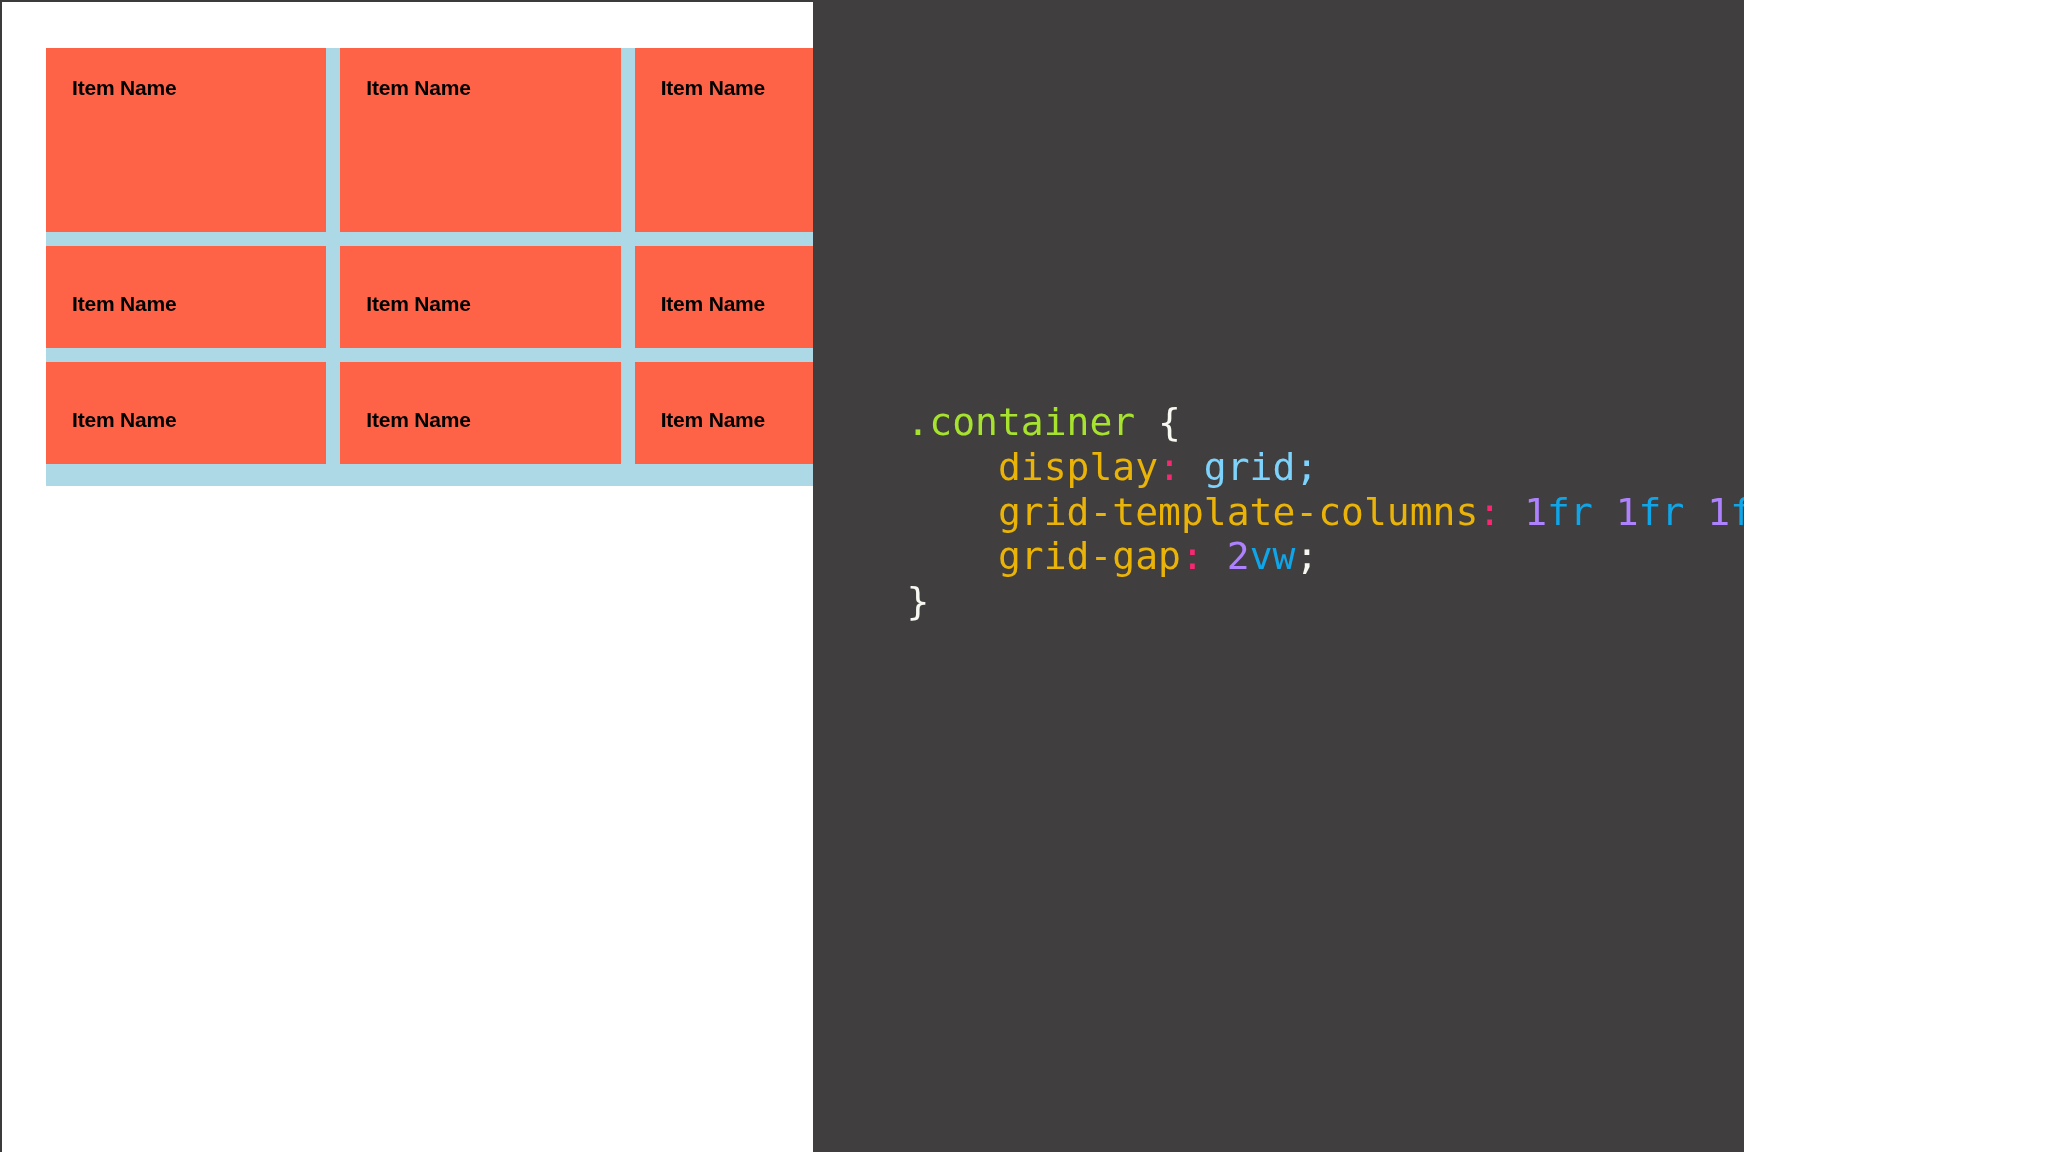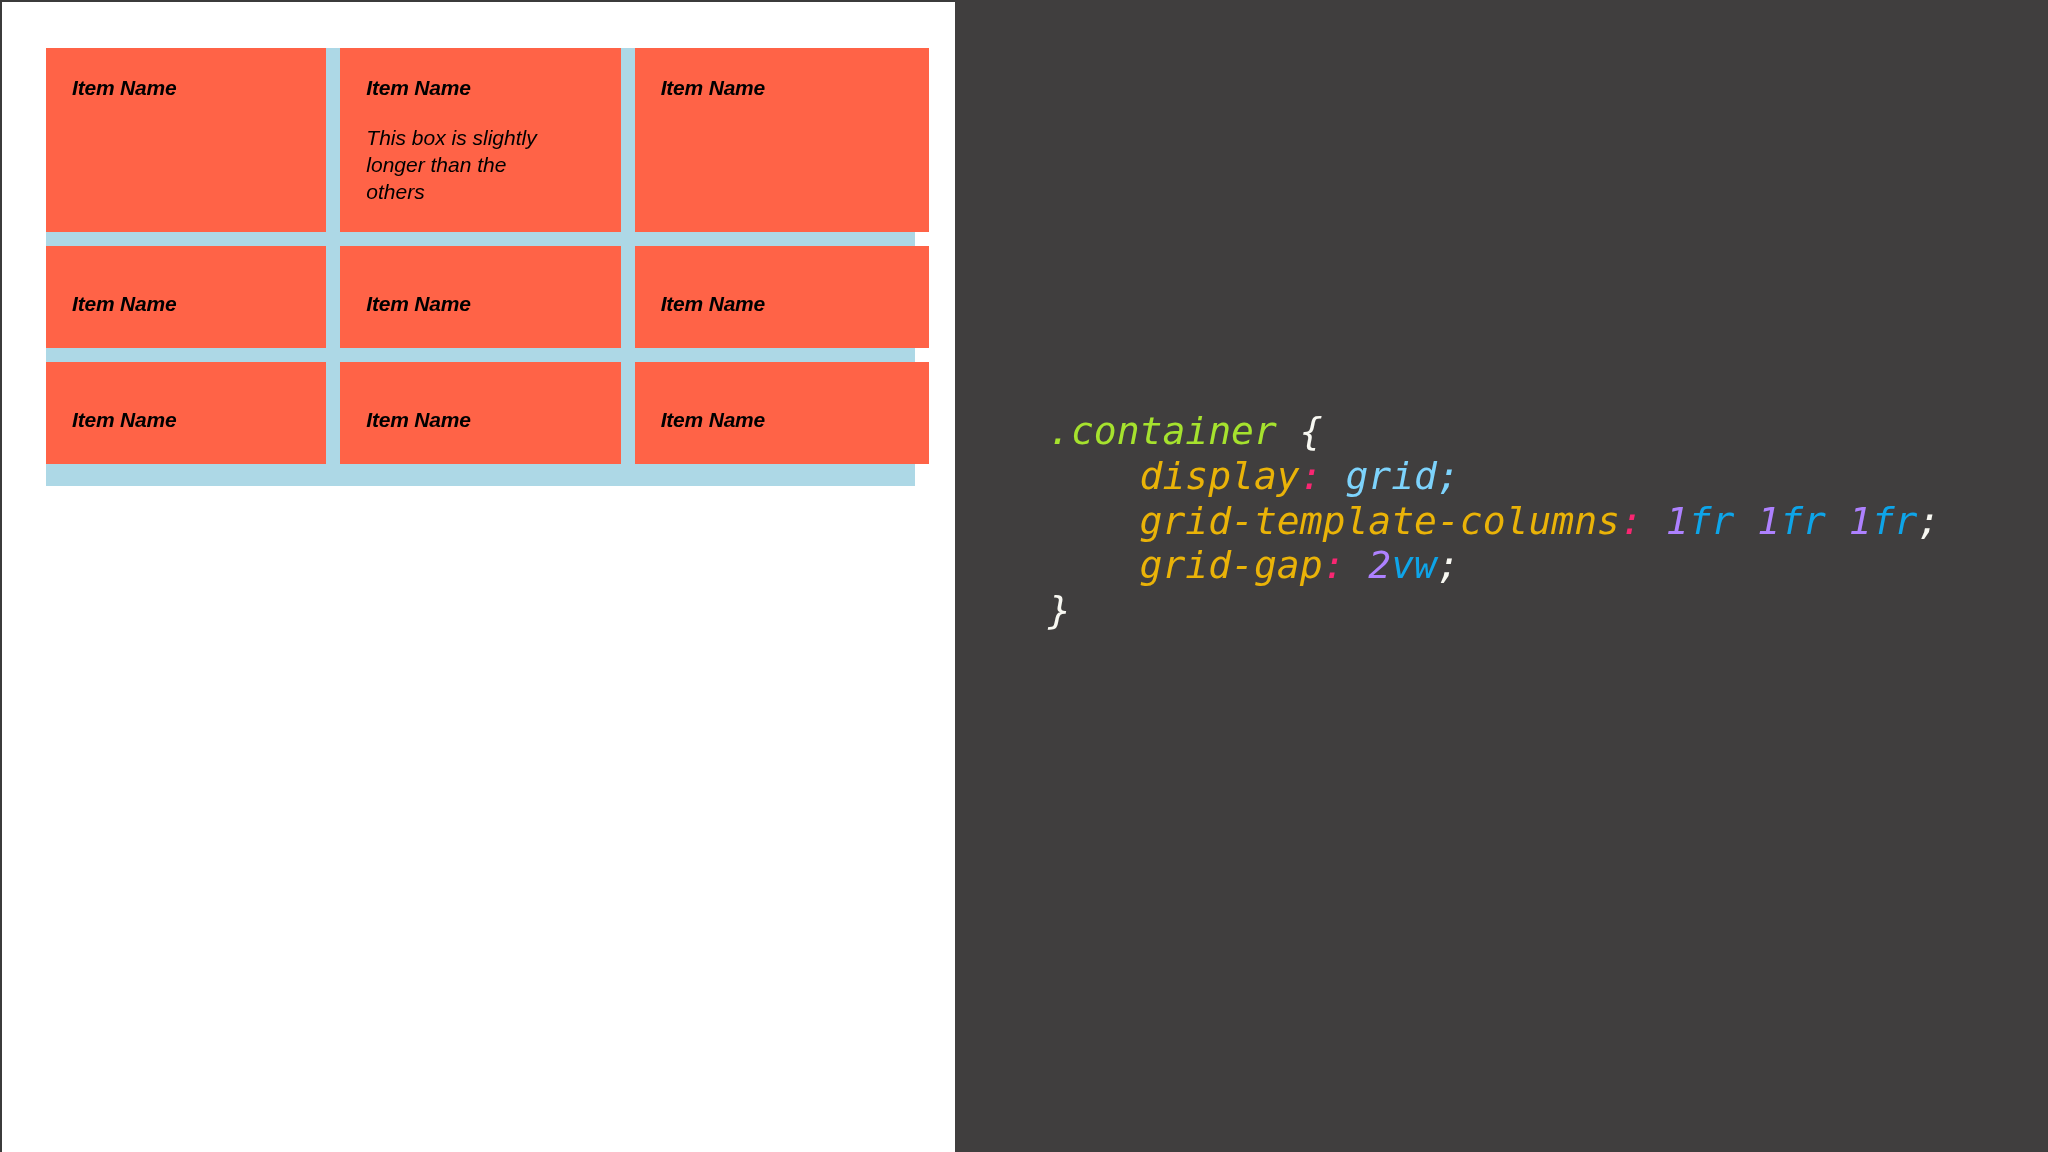--- a/index.html
+++ b/index.html
@@ -6,25 +6,24 @@
     margin: 0;
     padding: 0;
     width: 2048px;
     height: 1152px;
     overflow: hidden;
     background: #ffffff;
   }
 
   .screen {
     position: relative;
-    width: 2048px;
+    width: 1744px;
     height: 1152px;
     display: flex;
     font-family: "Liberation Sans", sans-serif;
-    font-style: italic;
   }
 
   
   .preview-pane {
     position: relative;
     width: 955px;
     height: 1152px;
     background: #ffffff;
     box-sizing: border-box;
     border-top: 2px solid #3b3b3b;
@@ -92,21 +91,21 @@
     position: relative;
     width: 1093px;
     height: 1152px;
     background: #403E3E;
     overflow: hidden;
   }
 
   .code-block {
     position: absolute;
     left: 93px;
-    top: 409px;
+    top: 400px;
     width: 960px;
     font-family: "DejaVu Sans Mono", "Liberation Mono", monospace;
     font-size: 38px;
     line-height: 1.18;
     white-space: pre-wrap;
     word-break: break-word;
     color: #f8f8f2;
   }
 
   .tok-sel    { color: #a6e22e; }
@@ -125,21 +124,20 @@
 
   <div class="preview-pane">
     <div class="grid-container">
 
       <div class="grid-item row-tall">
         <p class="item-title">Item Name</p>
       </div>
 
       <div class="grid-item row-tall">
         <p class="item-title">Item Name</p>
-        <p class="item-desc">This box is slightly longer than the others</p>
       </div>
 
       <div class="grid-item row-tall">
         <p class="item-title">Item Name</p>
       </div>
 
       <div class="grid-item row-mid">
         <p class="item-title">Item Name</p>
       </div>
 

